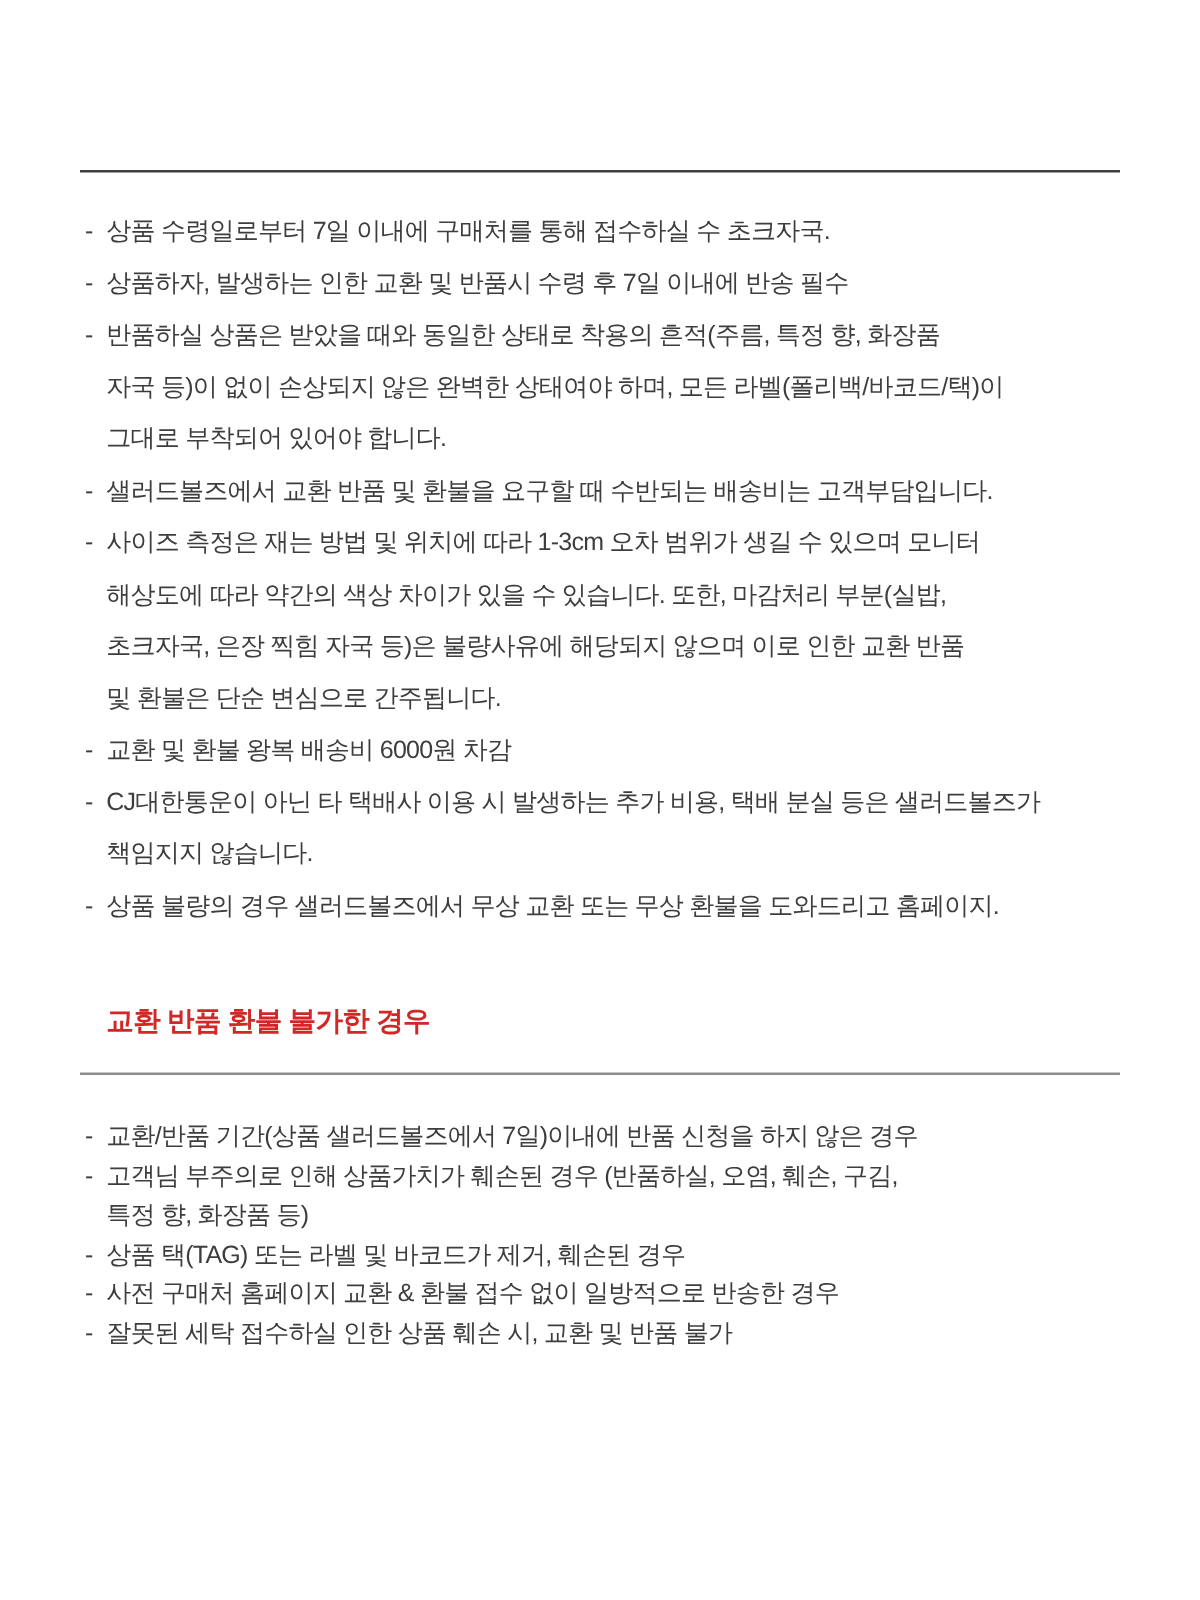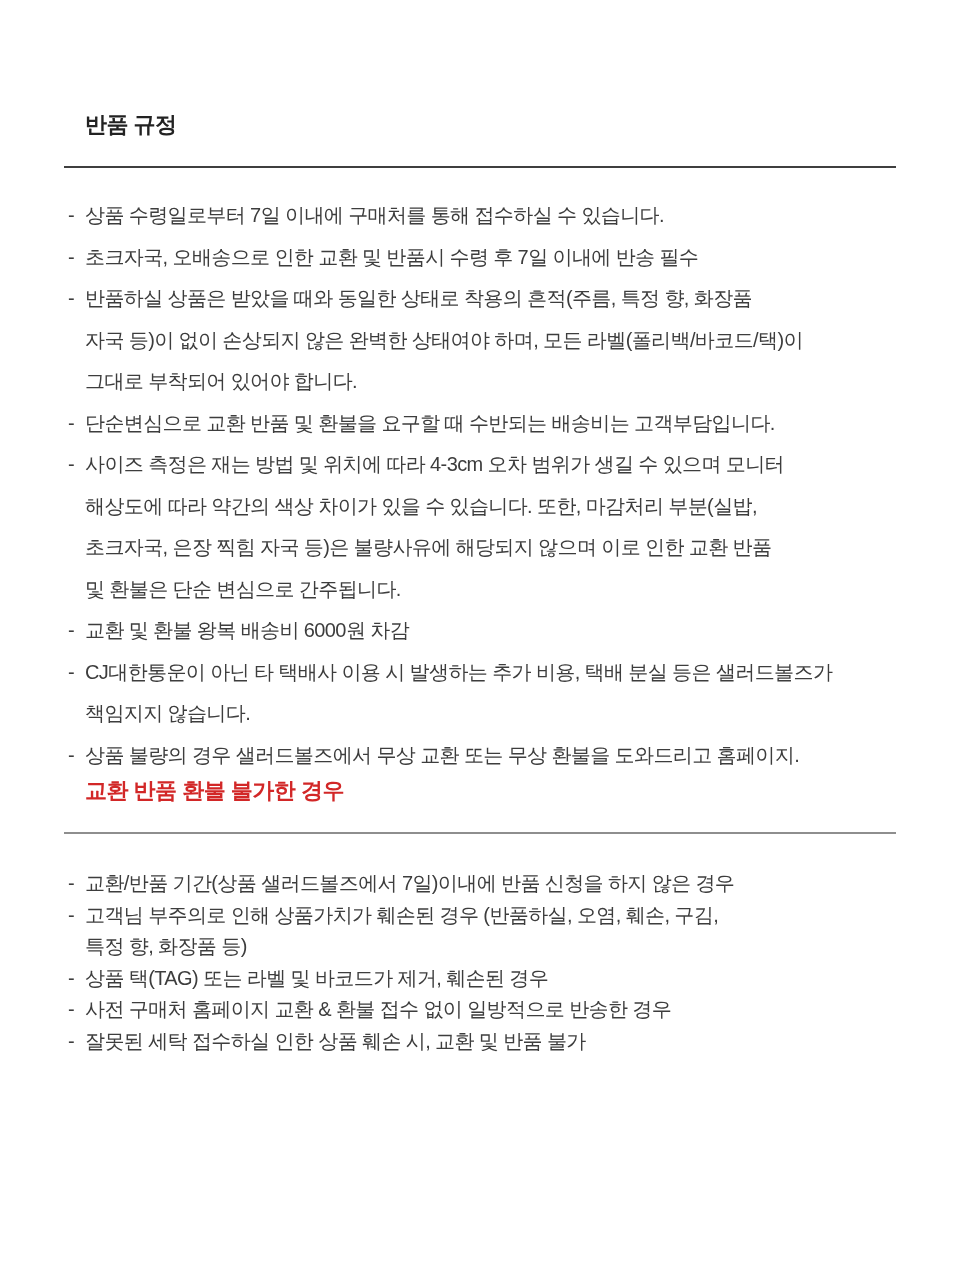--- a/index.html
+++ b/index.html
@@ -49,52 +49,51 @@
   .list-a { line-height: 41.5px; }
   .list-b { line-height: 31.5px; margin-top: 34px; }
   .dash {
     flex: 0 0 17px;
     width: 17px;
   }
   .txt {
     white-space: pre-line;
     flex: 1 1 auto;
   }
-  .section-2 { }
+  .section-2 { margin-top: 56px; }
 </style>
 </head>
 <body style="background: rgb(255, 255, 255);">
 
 <div class="content">
 
   <section class="section-1">
-    <h2 class="section-title">반품 규정</h2>
     <hr class="divider">
     <div class="policy-list list-a">
         <div class="item">
           <span class="dash">-</span>
-          <div class="txt">상품 수령일로부터 7일 이내에 구매처를 통해 접수하실 수 있습니다.</div>
+          <div class="txt">상품 수령일로부터 7일 이내에 구매처를 통해 접수하실 수 초크자국.</div>
         </div>
         <div class="item">
           <span class="dash">-</span>
-          <div class="txt">초크자국, 오배송으로 인한 교환 및 반품시 수령 후 7일 이내에 반송 필수</div>
+          <div class="txt">상품하자, 발생하는 인한 교환 및 반품시 수령 후 7일 이내에 반송 필수</div>
         </div>
         <div class="item">
           <span class="dash">-</span>
           <div class="txt">반품하실 상품은 받았을 때와 동일한 상태로 착용의 흔적(주름, 특정 향, 화장품
 자국 등)이 없이 손상되지 않은 완벽한 상태여야 하며, 모든 라벨(폴리백/바코드/택)이
 그대로 부착되어 있어야 합니다.</div>
         </div>
         <div class="item">
           <span class="dash">-</span>
-          <div class="txt">단순변심으로 교환 반품 및 환불을 요구할 때 수반되는 배송비는 고객부담입니다.</div>
+          <div class="txt">샐러드볼즈에서 교환 반품 및 환불을 요구할 때 수반되는 배송비는 고객부담입니다.</div>
         </div>
         <div class="item">
           <span class="dash">-</span>
-          <div class="txt">사이즈 측정은 재는 방법 및 위치에 따라 4-3cm 오차 범위가 생길 수 있으며 모니터
+          <div class="txt">사이즈 측정은 재는 방법 및 위치에 따라 1-3cm 오차 범위가 생길 수 있으며 모니터
 해상도에 따라 약간의 색상 차이가 있을 수 있습니다. 또한, 마감처리 부분(실밥,
 초크자국, 은장 찍힘 자국 등)은 불량사유에 해당되지 않으며 이로 인한 교환 반품
 및 환불은 단순 변심으로 간주됩니다.</div>
         </div>
         <div class="item">
           <span class="dash">-</span>
           <div class="txt">교환 및 환불 왕복 배송비 6000원 차감</div>
         </div>
         <div class="item">
           <span class="dash">-</span>

